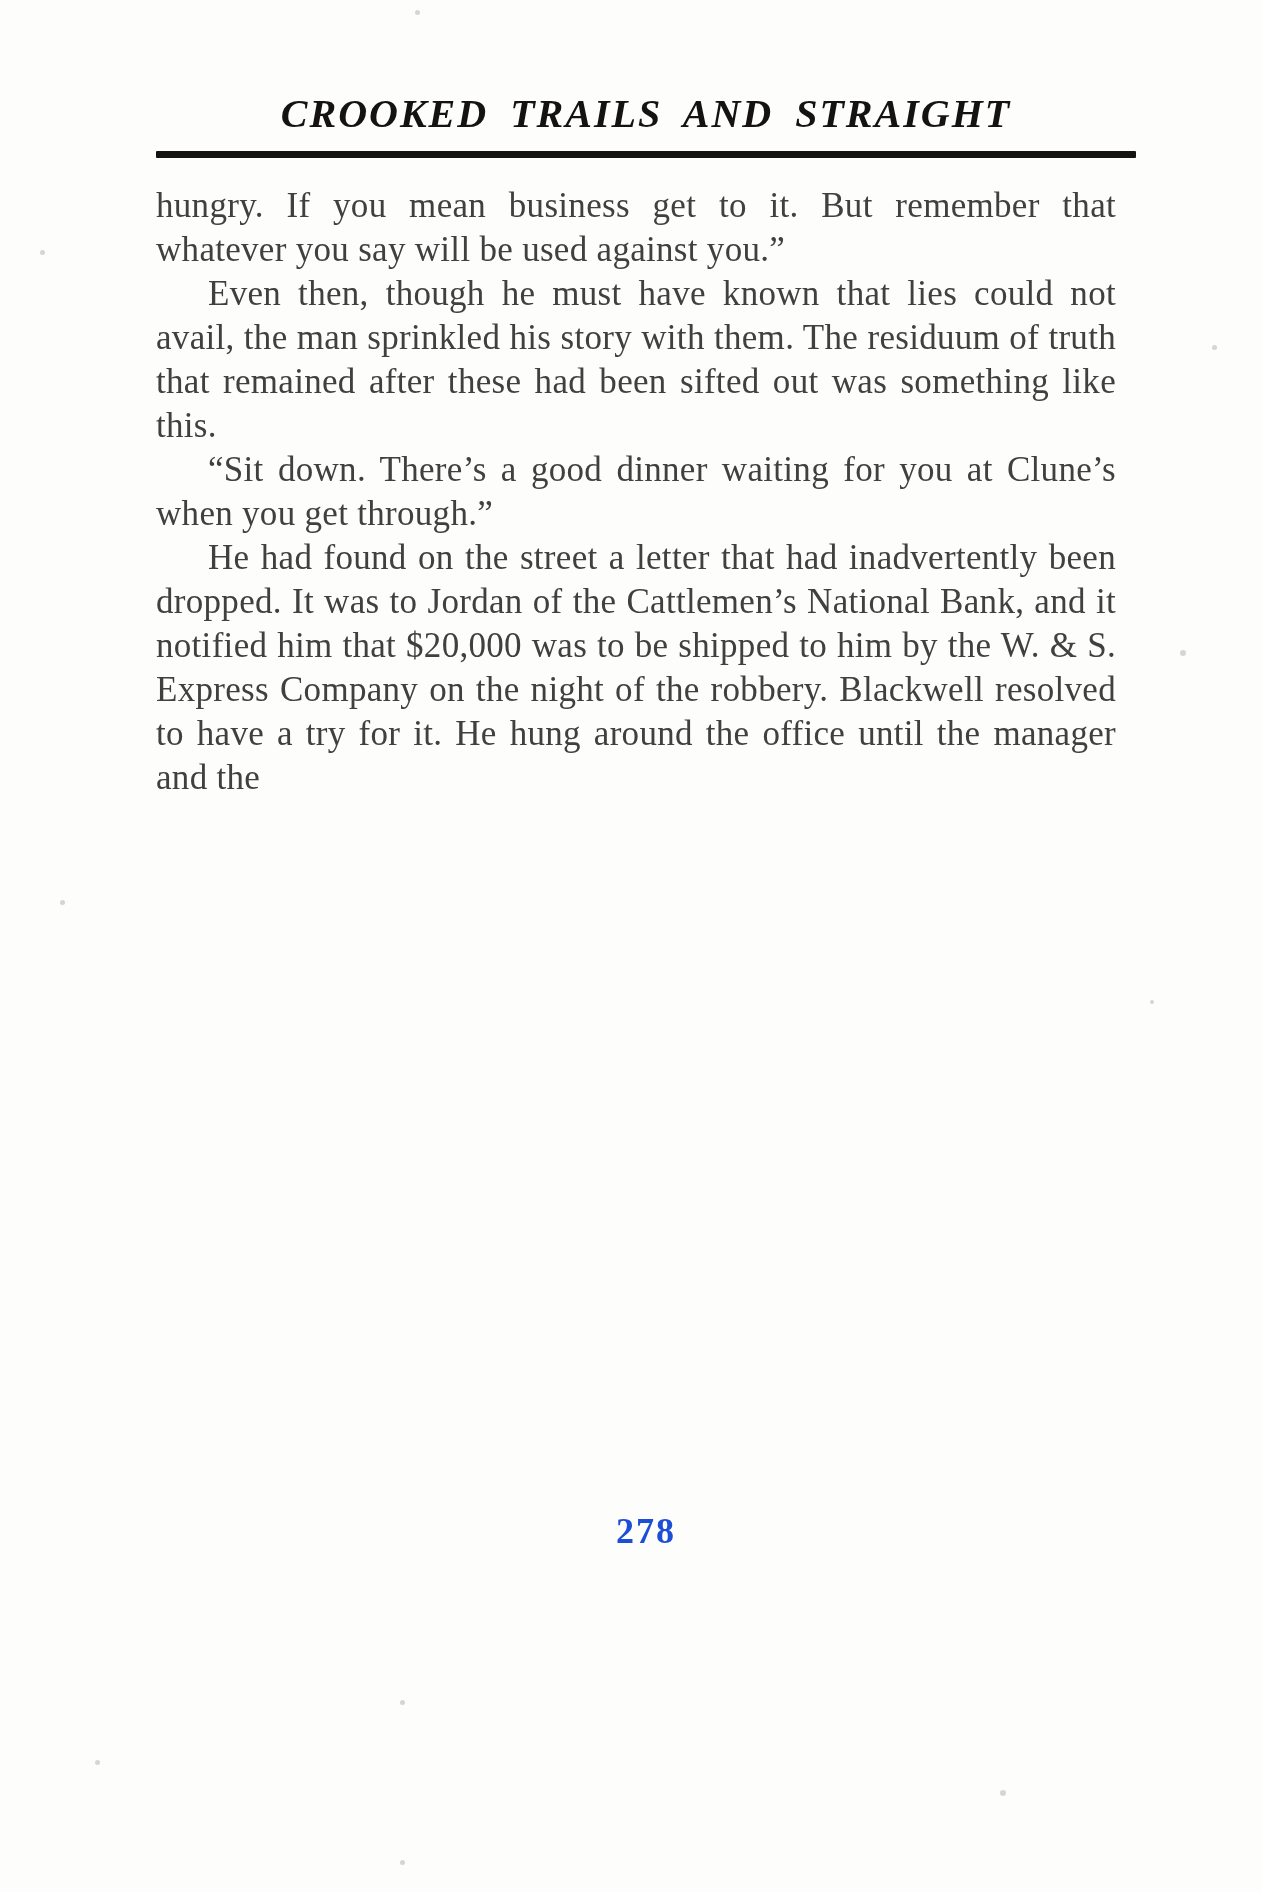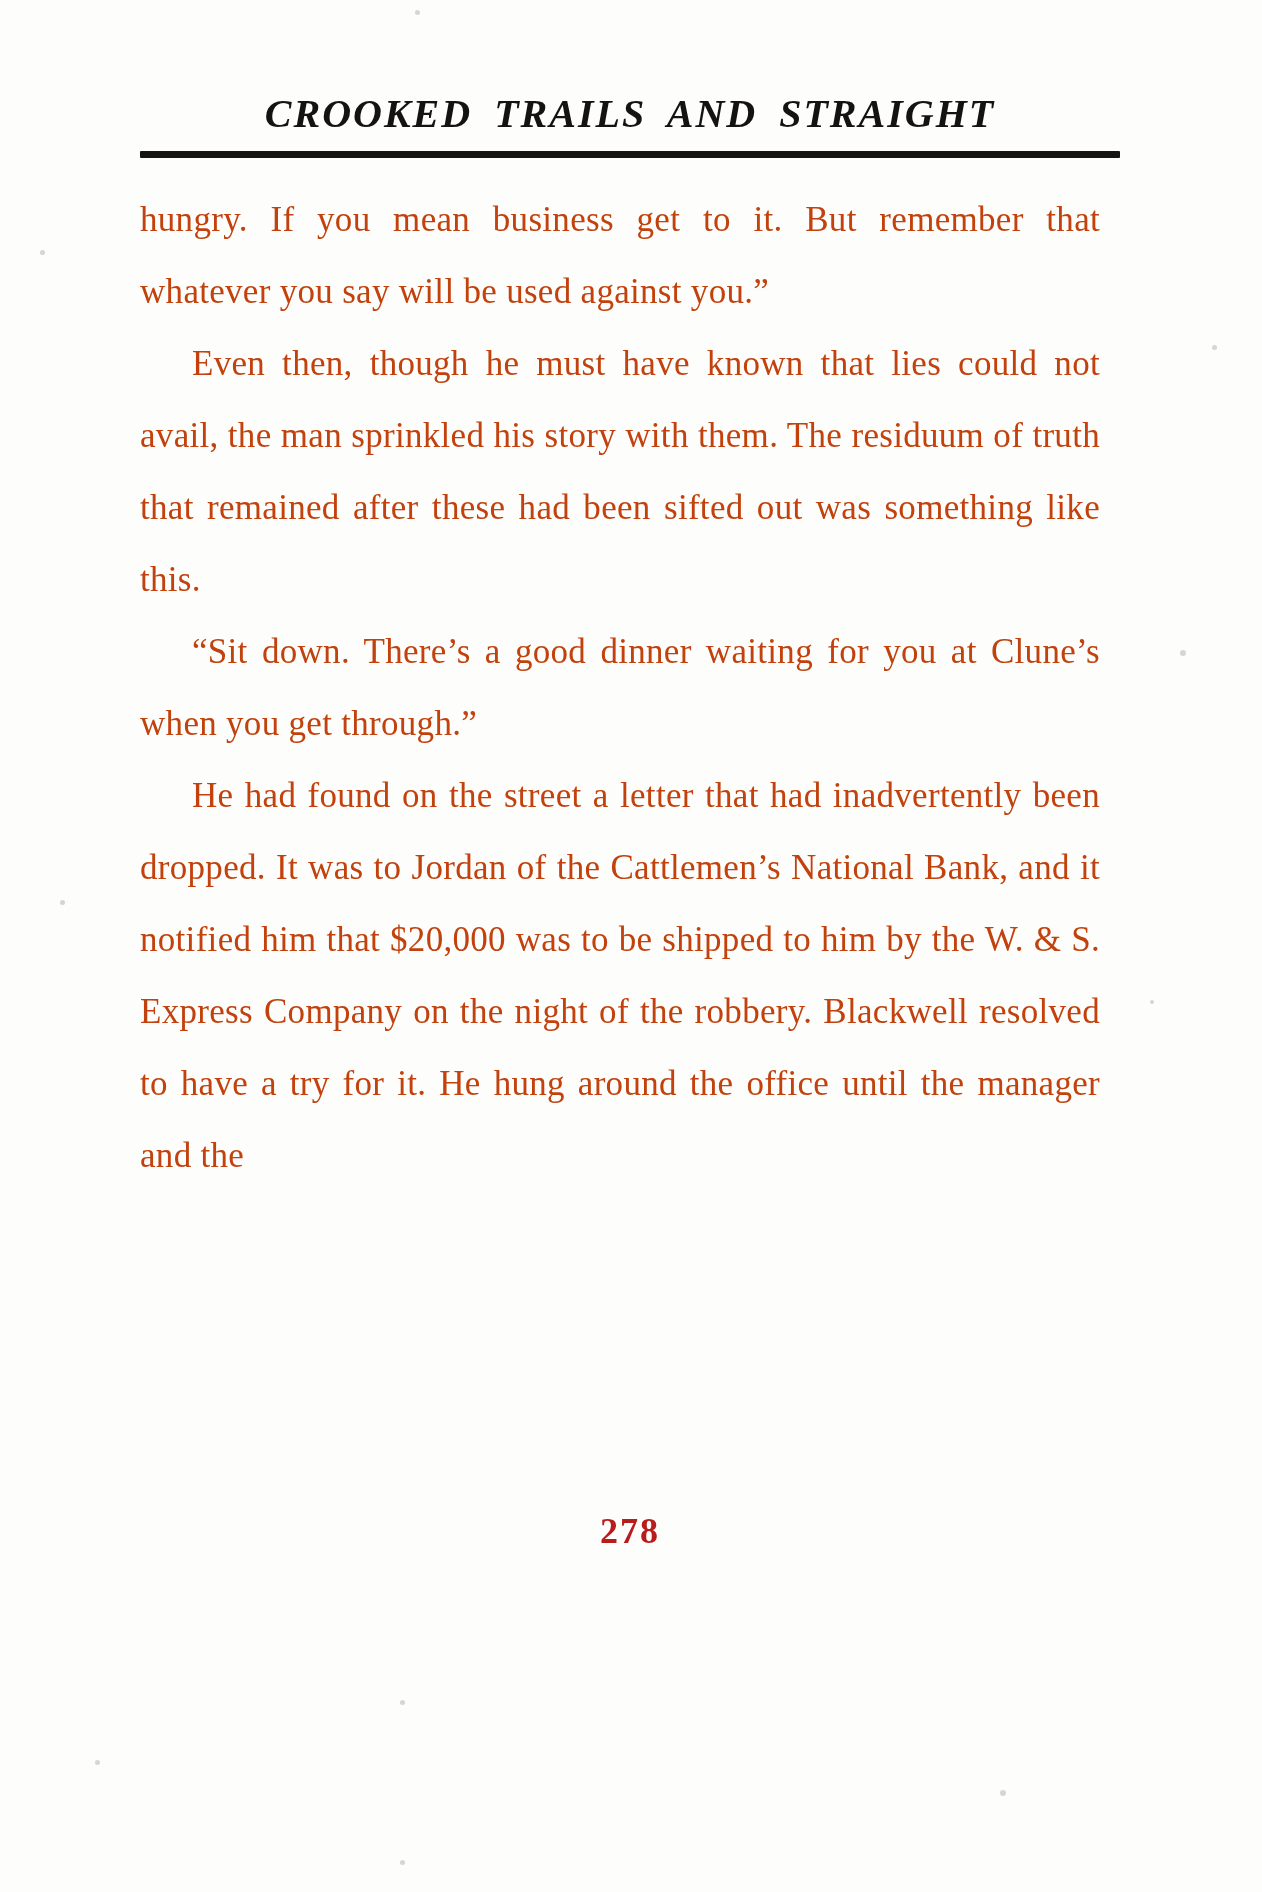--- a/index.html
+++ b/index.html
@@ -15,21 +15,21 @@
     color: #111111;
   }
   .page {
     position: relative;
     width: 1262px;
     height: 1892px;
     background: #fdfdfb;
   }
   .page-inner {
     position: absolute;
-    left: 140px;
+    left: 156px;
     top: 90px;
     width: 980px;
   }
   .running-head {
     text-align: center;
     font-style: italic;
     font-weight: bold;
     font-size: 40px;
     letter-spacing: 2px;
     word-spacing: 10px;
@@ -40,43 +40,43 @@
     margin-top: 14px;
     height: 7px;
     background: #15130f;
     width: 980px;
     border-radius: 1px;
   }
   .body-text {
     margin-top: 26px;
     width: 960px;
     font-size: 35px;
-    line-height: 72px;
+    line-height: 44px;
     text-align: justify;
     text-justify: inter-word;
-    color: #c2410c;
+    color: #404040;
     letter-spacing: 0.3px;
   }
   .body-text p {
     margin: 0;
     text-indent: 52px;
   }
   .body-text p.first {
     text-indent: 0;
   }
   .folio {
     position: absolute;
     left: 0;
     top: 1420px;
     width: 980px;
     text-align: center;
     font-size: 36px;
     font-weight: bold;
     letter-spacing: 2px;
-    color: #b91c1c;
+    color: #1d4ed8;
   }
   
   .speck {
     position: absolute;
     background: #b9b5ad;
     border-radius: 50%;
     opacity: .55;
   }
 </style>
 </head>

